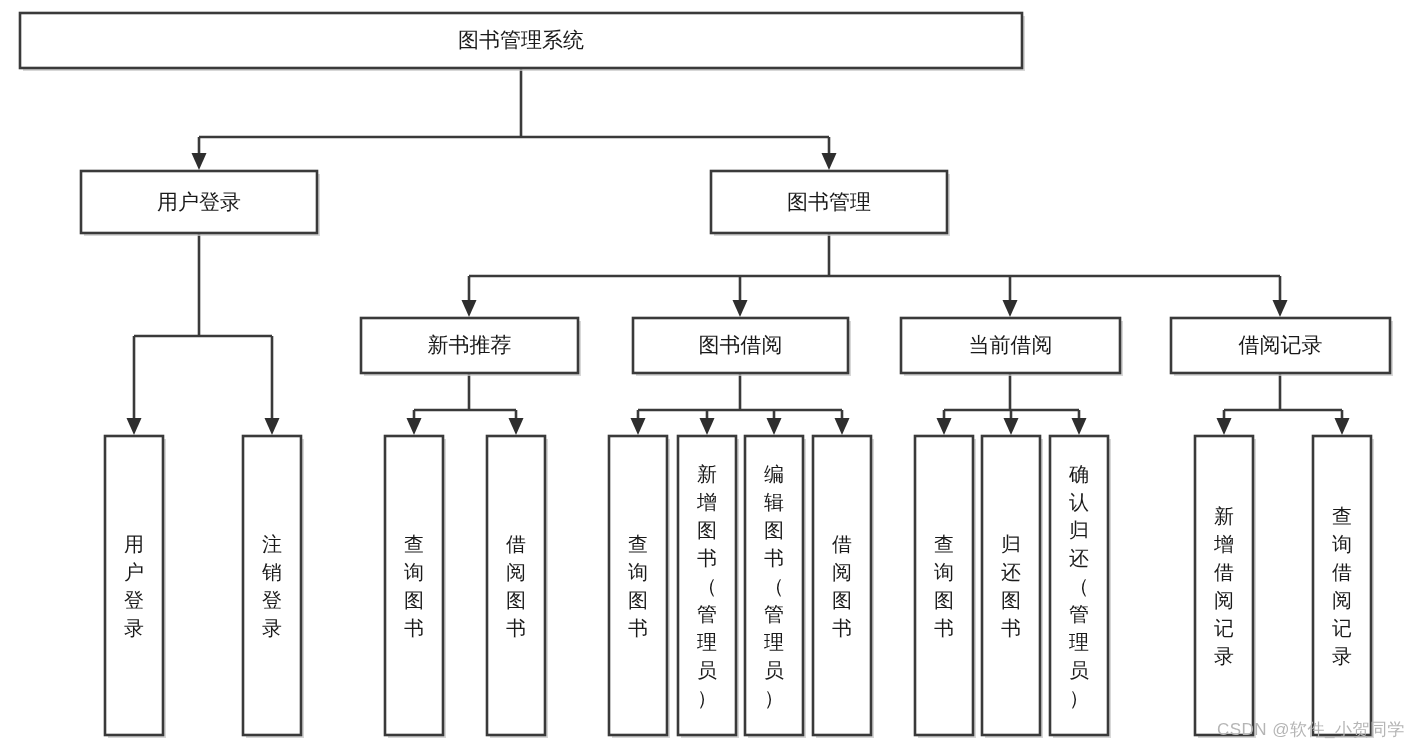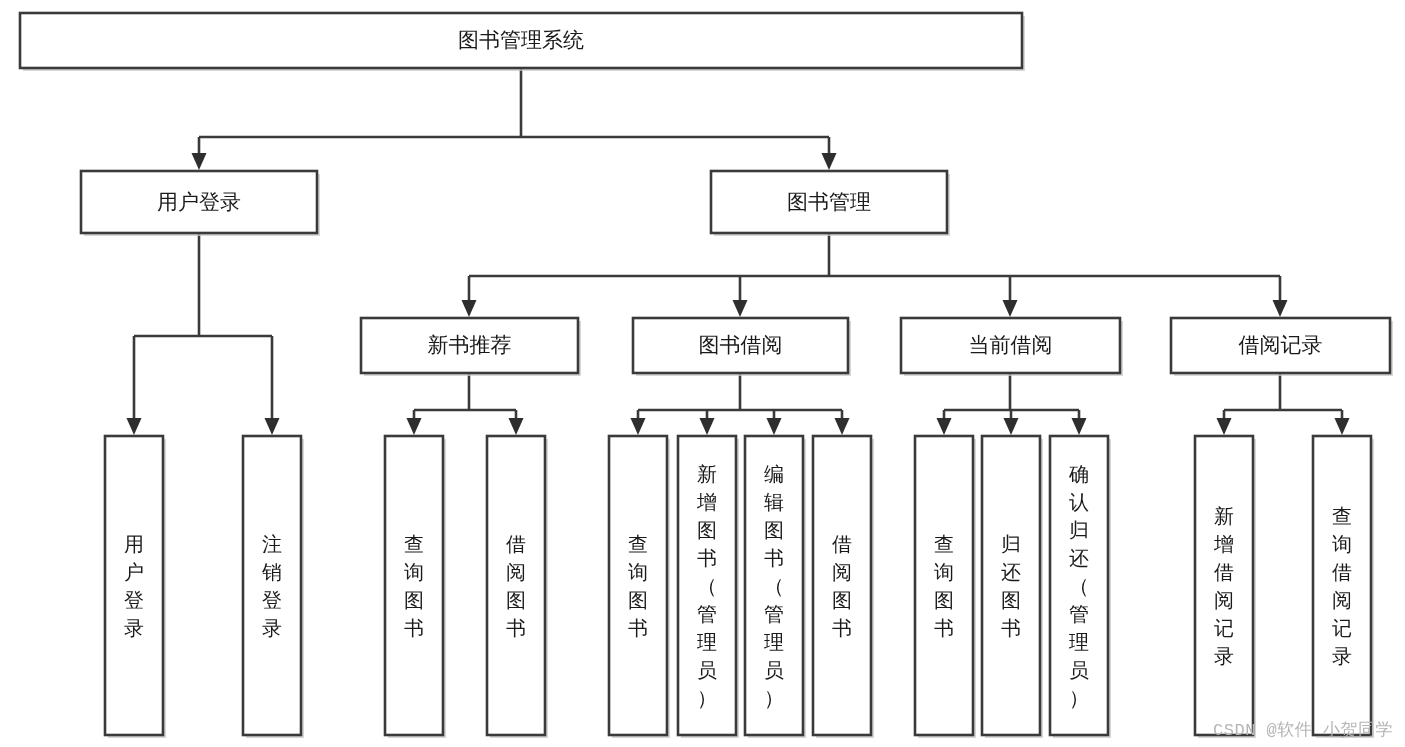--- a/index.html
+++ b/index.html
@@ -54,23 +54,23 @@
     dominant-baseline: middle;
   }
   .node-label-v {
     font-family: "Liberation Sans", "DejaVu Sans", sans-serif;
     font-size: 20px;
     fill: #1a1a1a;
     text-anchor: middle;
   }
   .watermark {
     position: absolute;
-    right: 12px;
+    right: 0;
     bottom: 6px;
-    font-family: Liberation Mono, monospace;
+    font-family: Liberation Sans, sans-serif;
     font-size: 17px;
     color: #b5b5b5;
     letter-spacing: 0.5px;
     white-space: nowrap;
     pointer-events: none;
   }
 </style>
 </head>
 <body>
 

